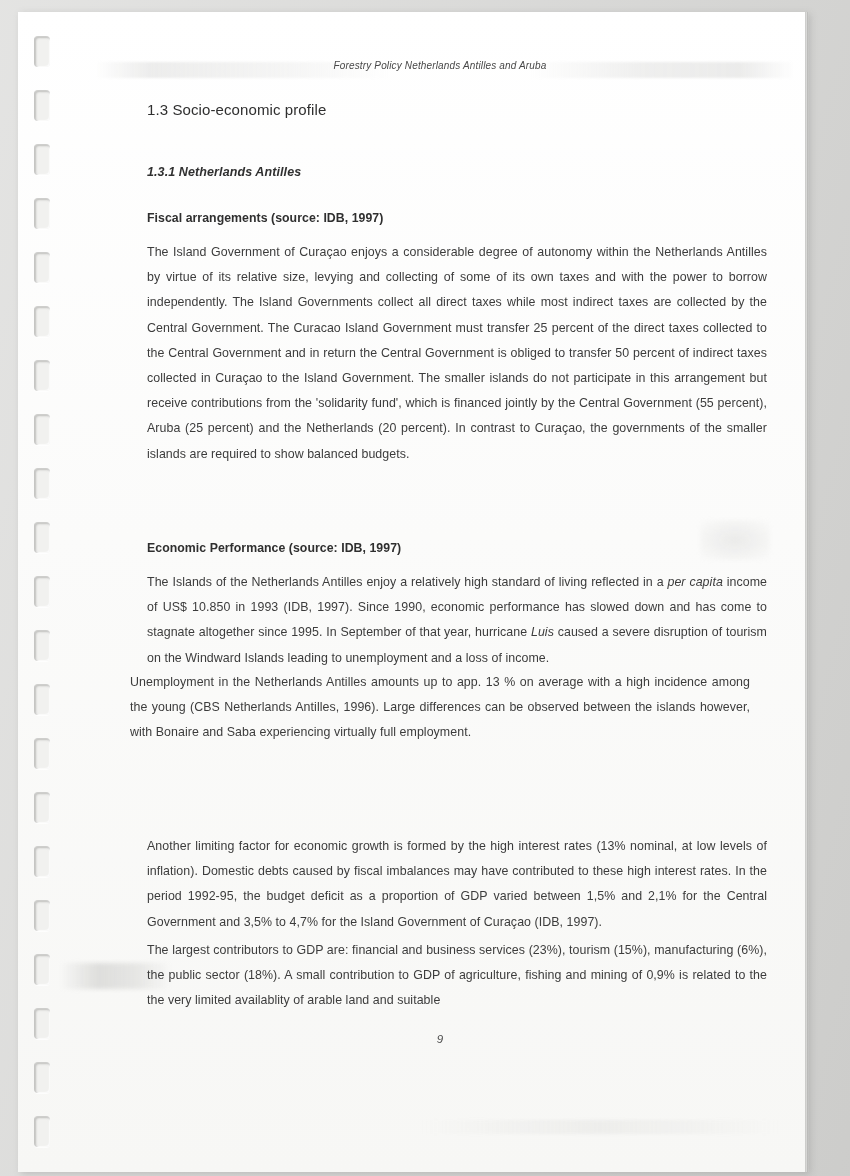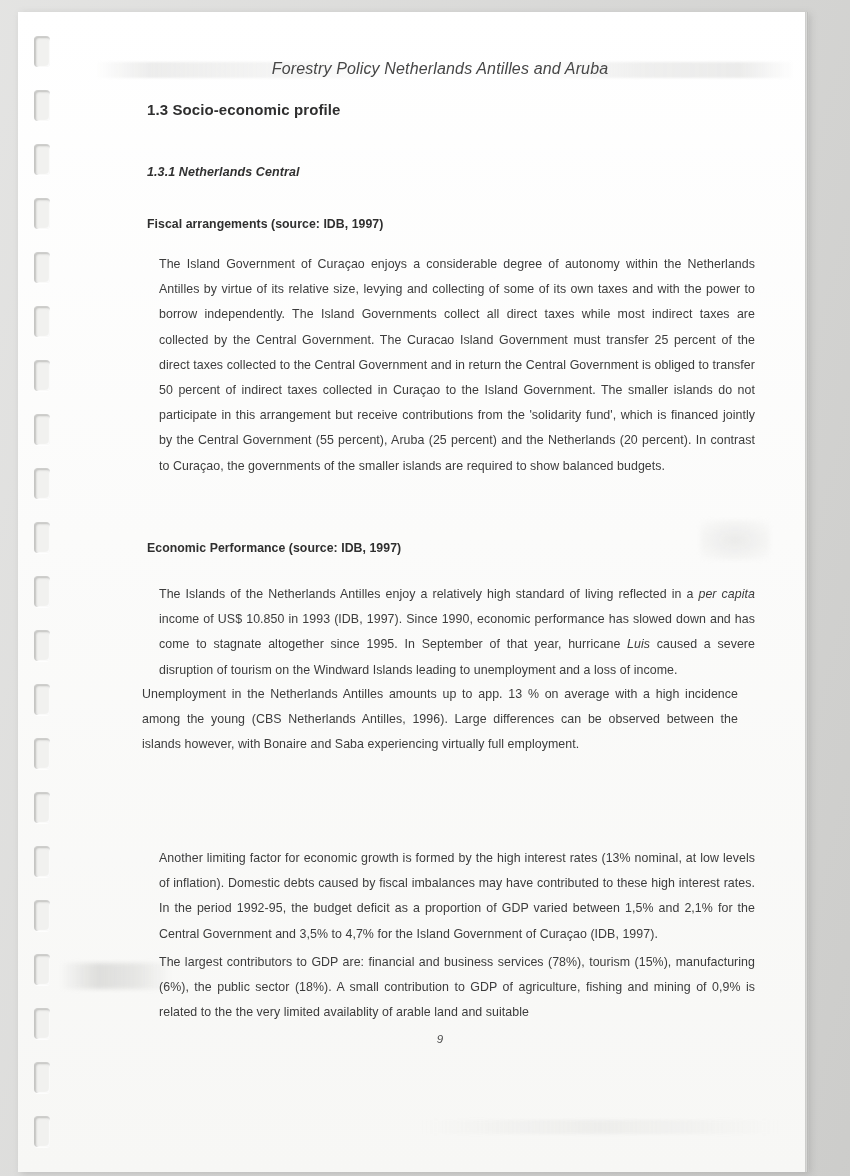--- a/index.html
+++ b/index.html
@@ -114,31 +114,31 @@
     color: #3b3b3b;
   }
 
   .running-head {
     position: absolute;
     top: 60px;
     left: 0;
     width: 620px;
     text-align: center;
     font-style: italic;
-    font-size: 16px;
+    font-size: 10px;
     letter-spacing: 0.15px;
     color: #474747;
   }
 
   .h2 {
     position: absolute;
     top: 101px;
     left: 17px;
     font-size: 15px;
-    font-weight: bold;
+    font-weight: normal;
     letter-spacing: 0.1px;
     color: #2f2f2f;
   }
 
   .h3 {
     position: absolute;
     top: 165px;
     left: 17px;
     font-size: 12.5px;
     font-weight: bold;
@@ -153,27 +153,27 @@
     letter-spacing: 0.05px;
     color: #2f2f2f;
     margin: 0;
   }
 
   .body-par {
     font-size: 12.4px;
     line-height: 25.2px;
     text-align: justify;
     text-justify: inter-word;
-    margin: 12px;
+    margin: 0;
     color: #3c3c3c;
     letter-spacing: 0.06px;
   }
 
   
-  #block-fiscal-head { position: absolute; top: 217px; left: 17px; }
+  #block-fiscal-head { position: absolute; top: 211px; left: 17px; }
   #block-fiscal-par  { position: absolute; top: 240px; left: 17px; width: 620px; }
 
   #block-econ-head   { position: absolute; top: 541px; left: 17px; text-align: center; }
   #block-econ-par1   { position: absolute; top: 570px; left: 17px; width: 620px; }
   #block-econ-par2   { position: absolute; top: 670px; left: 0; width: 620px; }
   #block-econ-par3   { position: absolute; top: 834px; left: 17px; width: 620px; }
   #block-gdp-par     { position: absolute; top: 938px; left: 17px; width: 620px; }
 
   .folio {
     position: absolute;
@@ -224,21 +224,21 @@
   <div class="smudge" id="smudge-left-lower"></div>
   <div class="smudge" id="smudge-right-upper"></div>
   <div class="smudge" id="smudge-bottom"></div>
 
   <div id="content">
 
     <div class="running-head">Forestry Policy Netherlands Antilles and Aruba</div>
 
     <div class="h2">1.3 Socio-economic profile</div>
 
-    <div class="h3">1.3.1 Netherlands Central</div>
+    <div class="h3">1.3.1 Netherlands Antilles</div>
 
     <div id="block-fiscal-head">
       <p class="sub-head">Fiscal arrangements (source: IDB, 1997)</p>
     </div>
 
     <div id="block-fiscal-par">
       <p class="body-par">The Island Government of Curaçao enjoys a considerable degree of autonomy within the Netherlands Antilles by virtue of its relative size, levying and collecting of some of its own taxes and with the power to borrow independently. The Island Governments collect all direct taxes while most indirect taxes are collected by the Central Government. The Curacao Island Government must transfer 25 percent of the direct taxes collected to the Central Government and in return the Central Government is obliged to transfer 50 percent of indirect taxes collected in Curaçao to the Island Government. The smaller islands do not participate in this arrangement but receive contributions from the 'solidarity fund', which is financed jointly by the Central Government (55 percent), Aruba (25 percent) and the Netherlands (20 percent). In contrast to Curaçao, the governments of the smaller islands are required to show balanced budgets.</p>
     </div>
 
     <div id="block-econ-head">
@@ -251,19 +251,19 @@
 
     <div id="block-econ-par2">
       <p class="body-par">Unemployment in the Netherlands Antilles amounts up to app. 13 % on average with a high incidence among the young (CBS Netherlands Antilles, 1996). Large differences can be observed between the islands however, with Bonaire and Saba experiencing virtually full employment.</p>
     </div>
 
     <div id="block-econ-par3">
       <p class="body-par">Another limiting factor for economic growth is formed by the high interest rates (13% nominal, at low levels of inflation). Domestic debts caused by fiscal imbalances may have contributed to these high interest rates. In the period 1992-95, the budget deficit as a proportion of GDP varied between 1,5% and 2,1% for the Central Government and 3,5% to 4,7% for the Island Government of Curaçao (IDB, 1997).</p>
     </div>
 
     <div id="block-gdp-par">
-      <p class="body-par">The largest contributors to GDP are: financial and business services (78%), tourism (15%), manufacturing (6%), the public sector (18%). A small contribution to GDP of agriculture, fishing and mining of 0,9% is related to the the very limited availablity of arable land and suitable</p>
+      <p class="body-par">The largest contributors to GDP are: financial and business services (23%), tourism (15%), manufacturing (6%), the public sector (18%). A small contribution to GDP of agriculture, fishing and mining of 0,9% is related to the the very limited availablity of arable land and suitable</p>
     </div>
 
     <div class="folio">9</div>
 
   </div>
 </div>
 
 </body></html>

